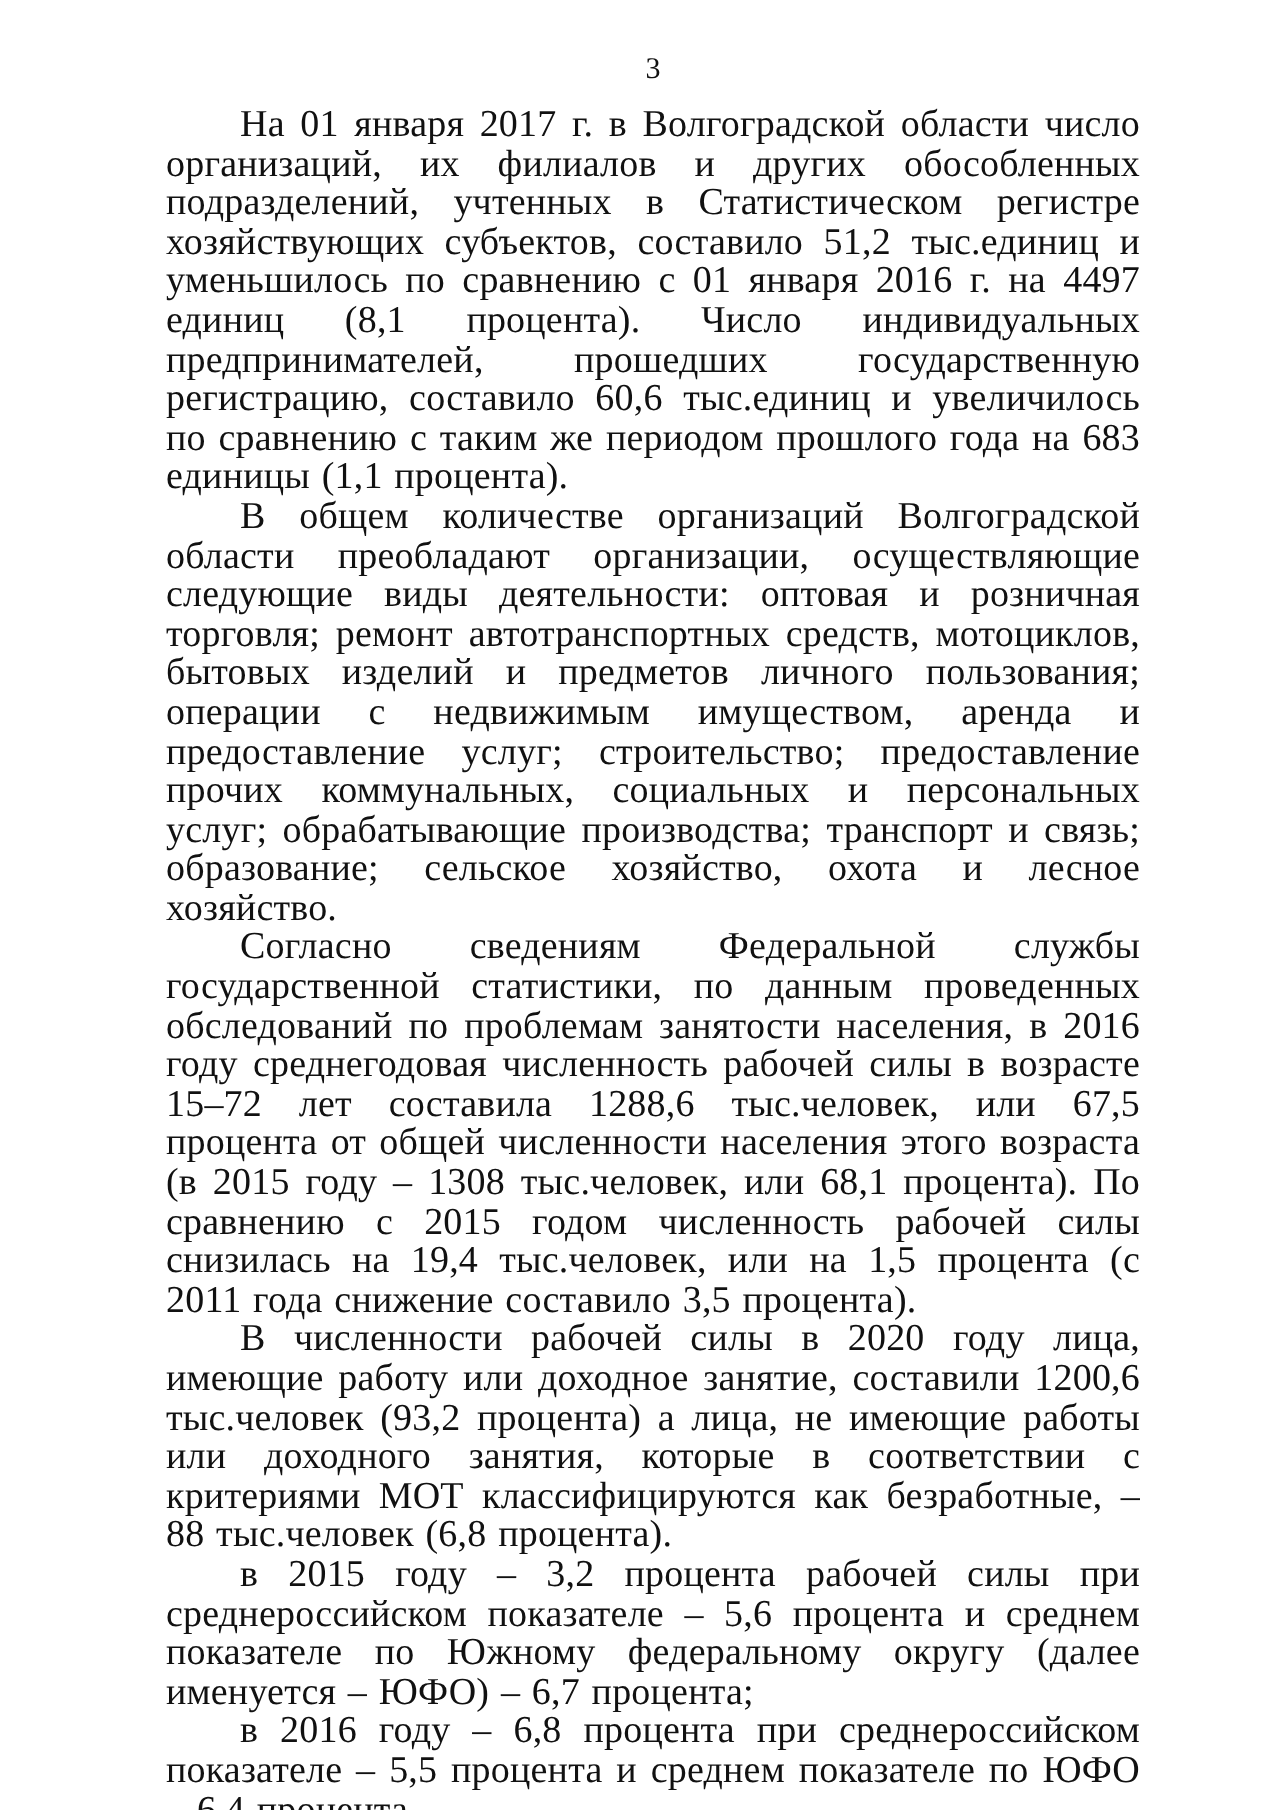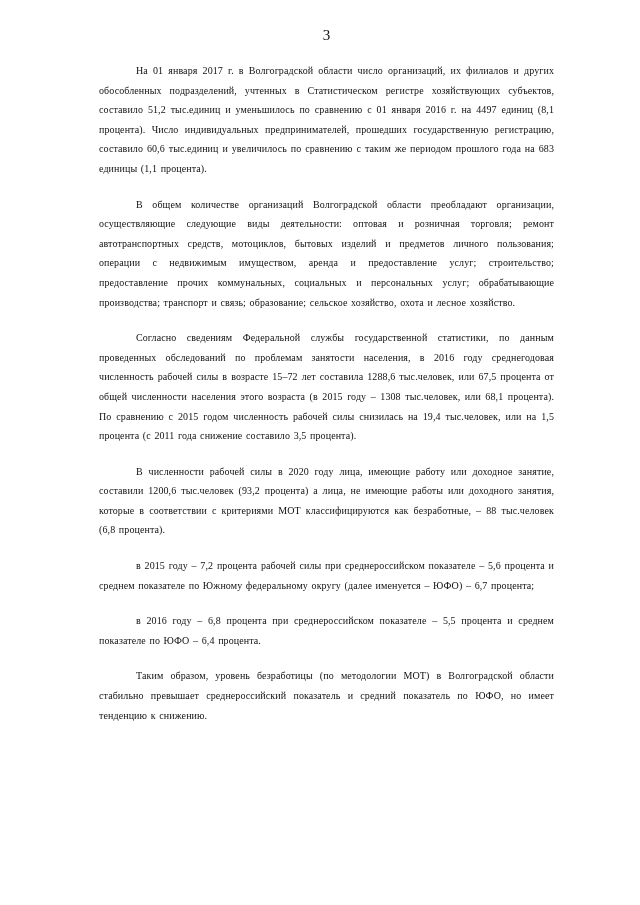--- a/index.html
+++ b/index.html
@@ -17,37 +17,37 @@
     font-family: "Liberation Serif", "DejaVu Serif", serif;
     padding: 26px 70px 40px 83px;
   }
   .page-number {
     text-align: center;
     font-size: 15px;
     line-height: 19px;
     margin: 0 0 8px 0;
   }
   .body-text p {
-    margin: 16px;
+    margin: 0;
     text-align: justify;
     text-indent: 37px;
-    font-size: 10px;
+    font-size: 19px;
     line-height: 19.6px;
     letter-spacing: 0.1px;
     word-spacing: 1px;
   }
 </style>
 </head>
 <body>
 
 <div class="page">
   <div class="page-number">3</div>
 
   <div class="body-text">
     <p>На 01 января 2017 г. в Волгоградской области число организаций, их филиалов и других обособленных подразделений, учтенных в Статистическом регистре хозяйствующих субъектов, составило 51,2 тыс.единиц и уменьшилось по сравнению с 01 января 2016 г. на 4497 единиц (8,1 процента). Число индивидуальных предпринимателей, прошедших государственную регистрацию, составило 60,6 тыс.единиц и увеличилось по сравнению с таким же периодом прошлого года на 683 единицы (1,1 процента).</p>
     <p>В общем количестве организаций Волгоградской области преобладают организации, осуществляющие следующие виды деятельности: оптовая и розничная торговля; ремонт автотранспортных средств, мотоциклов, бытовых изделий и предметов личного пользования; операции с недвижимым имуществом, аренда и предоставление услуг; строительство; предоставление прочих коммунальных, социальных и персональных услуг; обрабатывающие производства; транспорт и связь; образование; сельское хозяйство, охота и лесное хозяйство.</p>
     <p>Согласно сведениям Федеральной службы государственной статистики, по данным проведенных обследований по проблемам занятости населения, в 2016 году среднегодовая численность рабочей силы в возрасте 15–72 лет составила 1288,6 тыс.человек, или 67,5 процента от общей численности населения этого возраста (в 2015 году – 1308 тыс.человек, или 68,1 процента). По сравнению с 2015 годом численность рабочей силы снизилась на 19,4 тыс.человек, или на 1,5 процента (с 2011 года снижение составило 3,5 процента).</p>
     <p>В численности рабочей силы в 2020 году лица, имеющие работу или доходное занятие, составили 1200,6 тыс.человек (93,2 процента) а лица, не имеющие работы или доходного занятия, которые в соответствии с критериями МОТ классифицируются как безработные, – 88 тыс.человек (6,8 процента).</p>
-    <p>в 2015 году – 7,2 процента рабочей силы при среднероссийском показателе – 5,6 процента и среднем показателе по Южному федеральному округу (далее именуется – ЮФО) – 6,7 процента;</p>
+    <p>в 2015 году – 3,2 процента рабочей силы при среднероссийском показателе – 5,6 процента и среднем показателе по Южному федеральному округу (далее именуется – ЮФО) – 6,7 процента;</p>
     <p>в 2016 году – 6,8 процента при среднероссийском показателе – 5,5 процента и среднем показателе по ЮФО – 6,4 процента.</p>
     <p>Таким образом, уровень безработицы (по методологии МОТ) в Волгоградской области стабильно превышает среднероссийский показатель и средний показатель по ЮФО, но имеет тенденцию к снижению.</p>
   </div>
 </div>
 
 </body></html>

